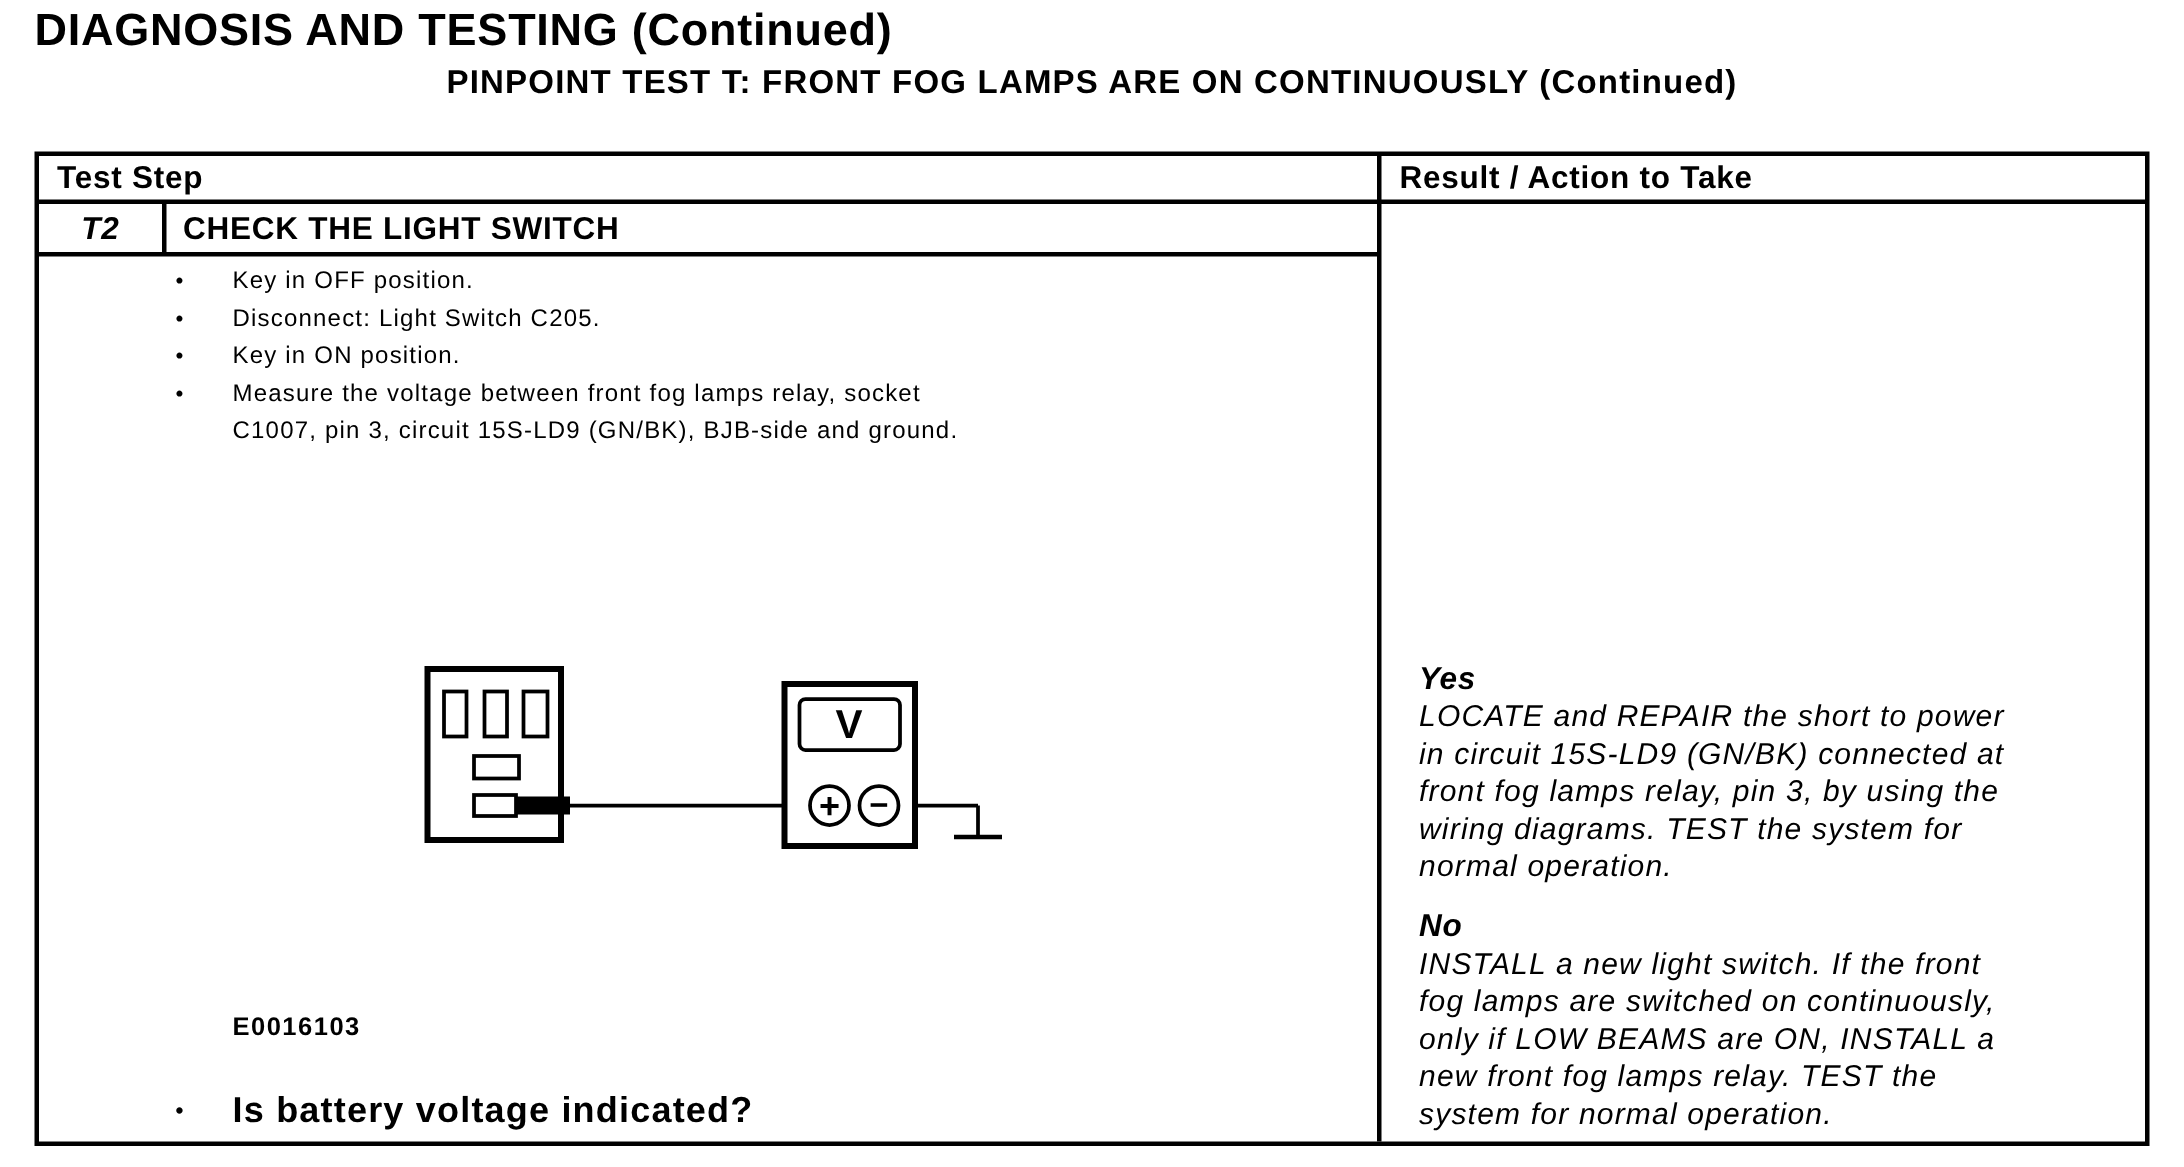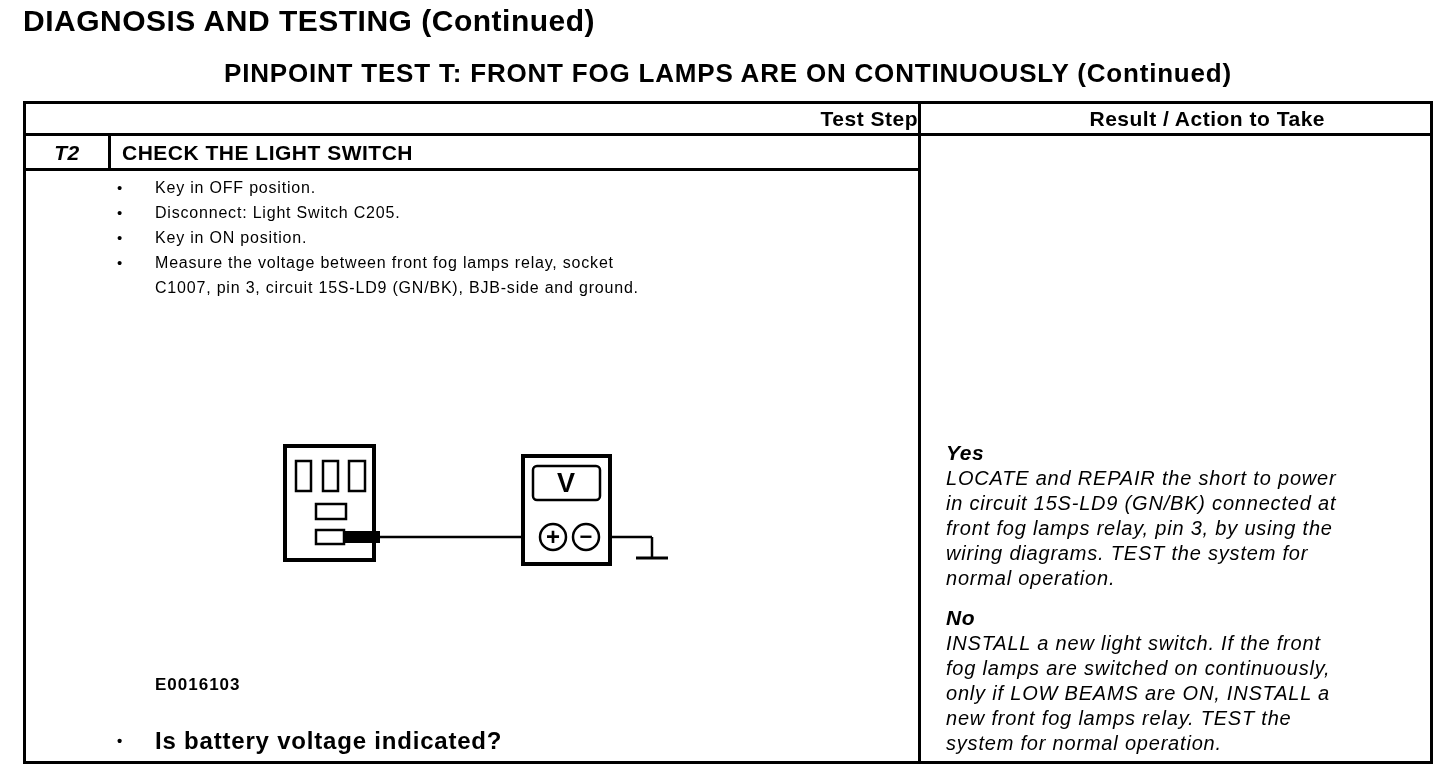--- a/index.html
+++ b/index.html
@@ -8,38 +8,38 @@
     background: #ffffff; color: #000000;
     font-family: "Liberation Sans", sans-serif;
     position: relative; overflow: hidden;
   }
   .page-title {
     position: absolute; left: 23px; top: 4px;
     font-size: 30px; font-weight: bold; letter-spacing: 0.5px;
     white-space: nowrap;
   }
   .pinpoint-title {
-    position: absolute; left: 23px; top: 58px; width: 1410px;
-    text-align: center; font-size: 26px; font-weight: bold; letter-spacing: 0.8px;
+    position: absolute; left: 23px; top: 42px; width: 1410px;
+    text-align: center; font-size: 22px; font-weight: bold; letter-spacing: 0.8px;
     white-space: nowrap;
   }
   .dt-table {
     position: absolute; left: 23px; top: 101px;
     width: 1410px; height: 663px;
     border: 3px solid #000; box-sizing: border-box;
   }
   .hline, .vline { position: absolute; background: #000; }
   .col-divider { left: 892px; top: 0; width: 3px; height: 657px; }
   .header-bottom { left: 0; top: 29px; width: 1404px; height: 3px; }
   .steprow-bottom { left: 0; top: 64px; width: 892px; height: 3px; }
   .stepid-divider { left: 82px; top: 32px; width: 3px; height: 32px; }
 
   .col-header {
     position: absolute; top: 3px; font-size: 21px; font-weight: bold;
-    letter-spacing: 0.5px; text-align: right;
+    letter-spacing: 0.5px; text-align: left; padding-left: 12px;
   }
   .col-header.left { left: 0; width: 892px; }
   .col-header.right { left: 895px; width: 404px; }
 
   .step-id {
     position: absolute; left: 0; top: 37px; width: 82px;
     text-align: center; font-size: 21px; font-weight: bold; letter-spacing: 0.5px; font-style: italic;
   }
   .step-title {
     position: absolute; left: 96px; top: 37px;

